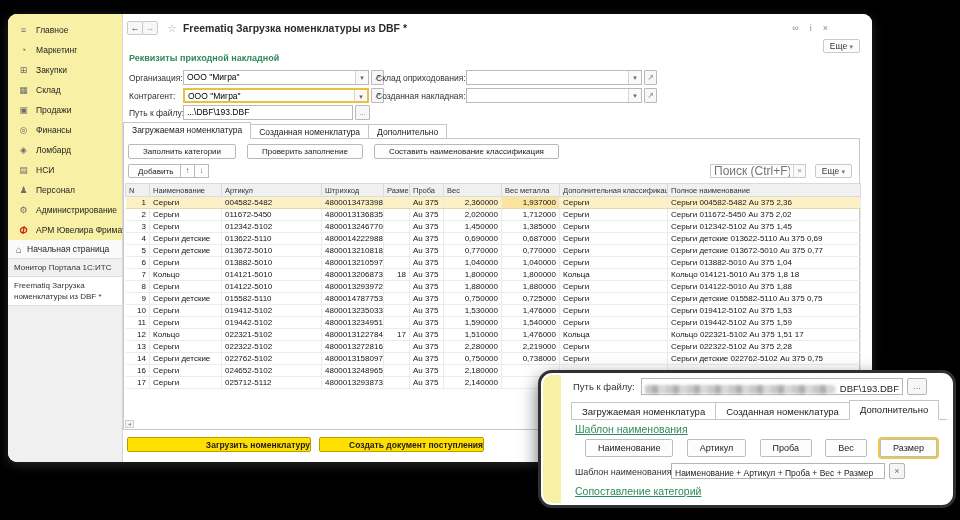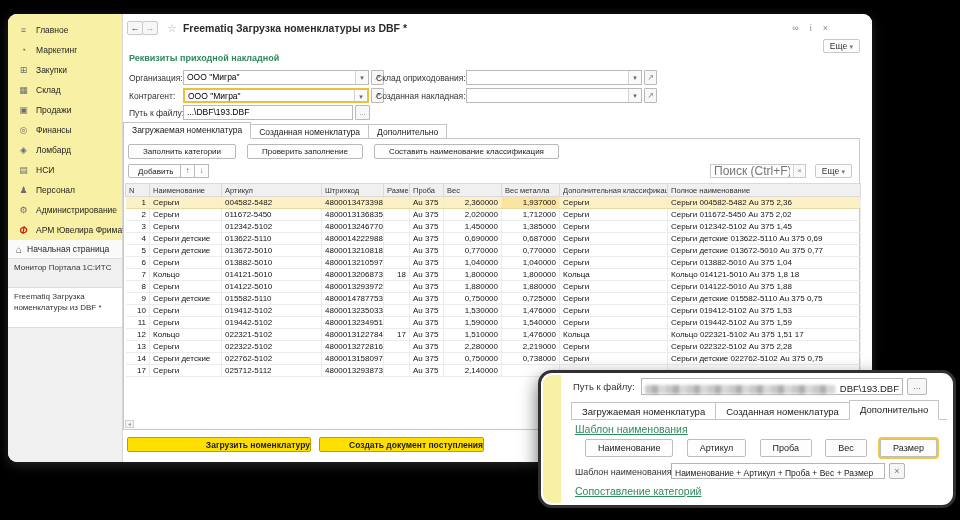--- a/index.html
+++ b/index.html
@@ -8,21 +8,21 @@
 .app-window{position:absolute;left:8px;top:14px;width:864px;height:448px;background:#fff;border-radius:9px;overflow:hidden;box-shadow:0 3px 12px rgba(90,90,90,.45)}
 
 .sidebar{position:absolute;left:0;top:0;width:115px;height:100%;background:#f0f0f0;border-right:1px solid #d6d6d6}
 .sidebar-nav{background:#f8f0a5;padding-top:6px;height:226px}
 .nav-item{display:flex;align-items:center;height:20px;padding-left:9px;cursor:pointer}
 .nav-icon{width:13px;font-size:9px;color:#6e6e6e;text-align:center;margin-right:6px;flex:none}
 .nav-icon.logo{color:#c8281c;font-weight:bold;font-style:italic;font-size:10px}
 .nav-label{font-size:8.5px;color:#1f1f1f;white-space:nowrap}
 .home-row{display:flex;align-items:center;height:19px;background:#fafafa;border-bottom:1px solid #ddd;padding-left:8px;font-size:8.5px;color:#222}
 .home-icon{font-size:10px;color:#555;margin-right:5px}
-.task-row{font-size:8px;color:#333;padding:4px 6px 14px 6px;background:#f0f0f0;border-bottom:1px solid #ddd;line-height:1.3}
+.task-row{font-size:8px;color:#333;padding:4px 6px 3px 6px;background:#f0f0f0;border-bottom:1px solid #ddd;line-height:1.3}
 .task-row.active{background:#fff}
 
 .content{position:absolute;left:115px;top:0;right:0;bottom:0;background:#fff}
 .titlebar{position:absolute;left:4px;top:4px;right:6px;height:20px;display:flex;align-items:center}
 .navbtn{width:16px;height:14px;border:1px solid #c9c9c9;background:#f7f7f7;font-size:9px;line-height:12px;text-align:center;color:#444;border-radius:2px}
 .navbtn.dim{color:#a8a8a8;margin-left:-1px}
 .star{color:#b8b8b8;font-size:11px;margin:0 6px 0 9px}
 .page-title{font-size:10.5px;font-weight:bold;color:#2b2b2b;white-space:nowrap}
 .title-icons{margin-left:auto;display:flex;gap:11px;color:#8a8a8a;font-size:9px;padding-right:38px}
 .title-icons span{cursor:pointer}
@@ -406,20 +406,32 @@
                 <td>022762-5102</td>
                 <td>4800013158097</td>
                 <td class="num"></td>
                 <td>Au 375</td>
                 <td class="num">0,750000</td>
                 <td class="num">0,738000</td>
                 <td>Серьги</td>
                 <td>Серьги детские 022762-5102 Au 375 0,75</td>
               </tr>
               <tr>
+                <td class="num">16</td>
+                <td>Серьги</td>
+                <td>024652-5102</td>
+                <td>4800013248965</td>
+                <td class="num"></td>
+                <td>Au 375</td>
+                <td class="num">2,180000</td>
+                <td class="num"></td>
+                <td></td>
+                <td></td>
+              </tr>
+              <tr>
                 <td class="num">17</td>
                 <td>Серьги</td>
                 <td>025712-5112</td>
                 <td>4800013293873</td>
                 <td class="num"></td>
                 <td>Au 375</td>
                 <td class="num">2,140000</td>
                 <td class="num"></td>
                 <td></td>
                 <td></td>

